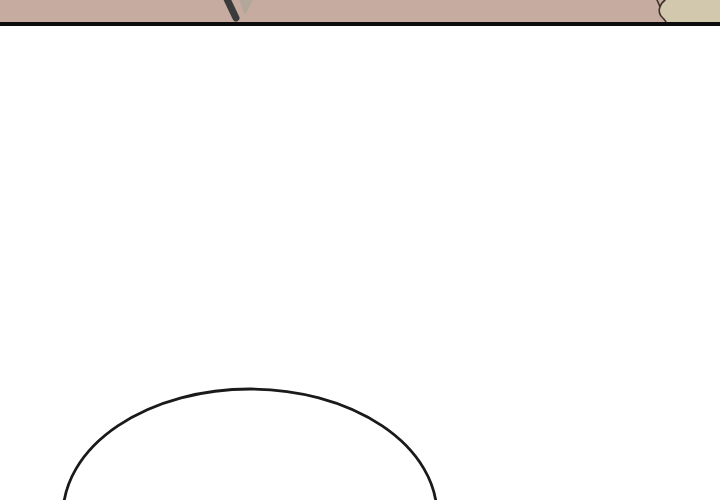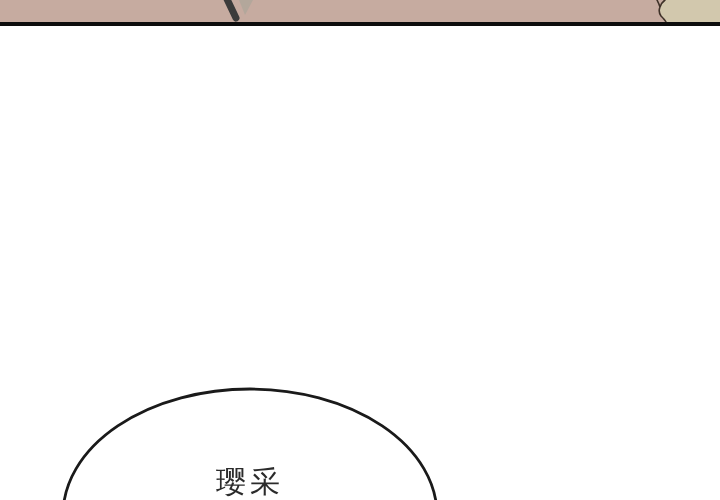--- a/index.html
+++ b/index.html
@@ -91,15 +91,14 @@
   </div>
 
   <div class="gutter"></div>
 
   <div class="bubble-layer">
     <svg width="410" height="115" viewBox="0 0 410 115">
       <ellipse cx="200" cy="130" rx="187" ry="126" style="fill:var(--bubble-fill);stroke:var(--bubble-stroke)" stroke-width="2.8"></ellipse>
     </svg>
   </div>
 
-  <div class="bubble-text">璎采</div>
 
 </div>
 
 </body></html>

